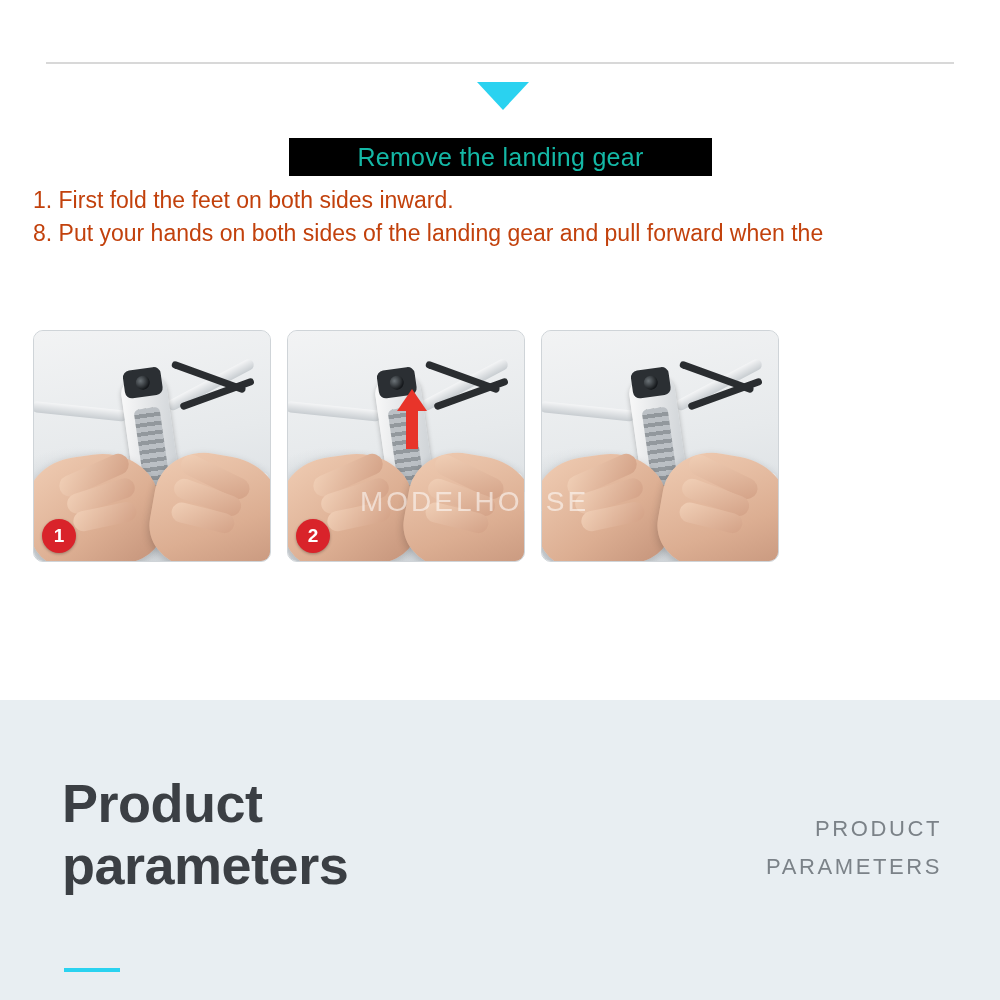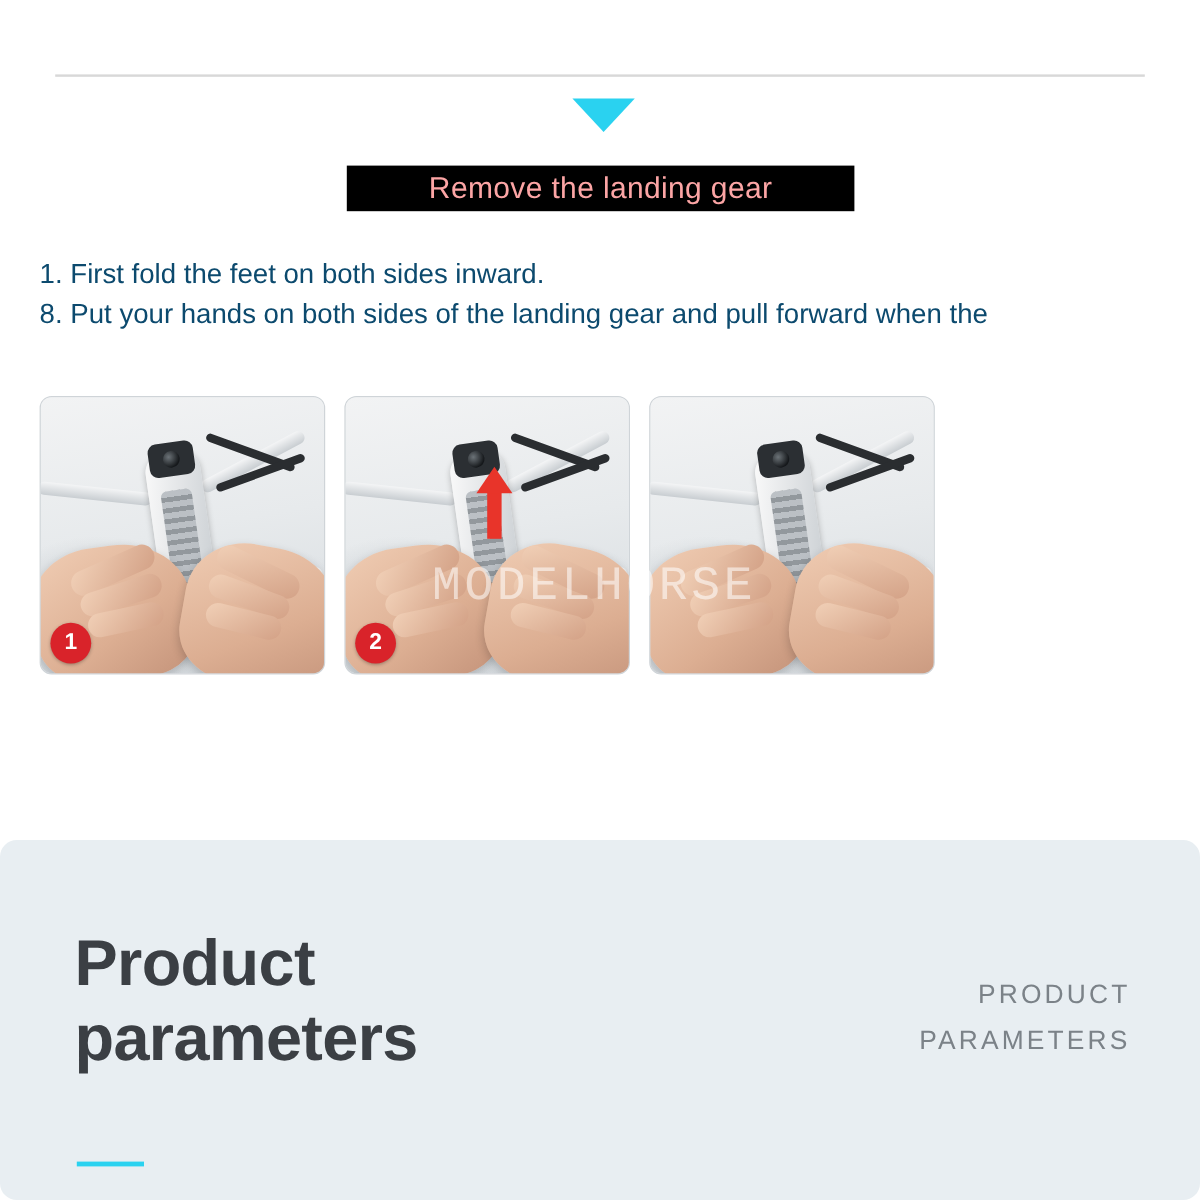--- a/index.html
+++ b/index.html
@@ -57,32 +57,32 @@
     left: 289px;
     top: 138px;
     width: 423px;
     height: 38px;
     background: #000000;
     display: flex;
     align-items: center;
     justify-content: center;
   }
   .title-bar .title-text {
-    color: #fca5a5;
+    color: #14b8a6;
     font-size: 25px;
     letter-spacing: 0.3px;
     white-space: nowrap;
   }
 
   .steps {
     position: absolute;
     left: 33px;
-    top: 212px;
+    top: 184px;
     width: 940px;
-    color: #0c4a6e;
+    color: #c2410c;
     font-size: 23px;
     line-height: 33px;
   }
   .steps .step-line {
     display: block;
   }
 
   
   .photo-row {
     position: absolute;
@@ -267,39 +267,38 @@
     font-weight: bold;
     display: flex;
     align-items: center;
     justify-content: center;
     box-shadow: 0 1px 3px rgba(0,0,0,0.3);
   }
 
   .watermark {
     position: absolute;
     left: 360px;
-    top: 467px;
-    font-size: 40px;
+    top: 486px;
+    font-size: 28px;
     letter-spacing: 3px;
     color: rgba(255,255,255,0.55);
-    font-family: Liberation Mono, monospace;
+    font-family: Liberation Sans, sans-serif;
     pointer-events: none;
     white-space: nowrap;
   }
 
   
   .params {
     position: absolute;
     left: 0;
     top: 700px;
     width: 1000px;
     height: 300px;
     background: #e8eef2;
     box-sizing: border-box;
-    border-radius: 14px;
   }
 
   .params .heading {
     position: absolute;
     left: 62px;
     top: 72px;
     color: #3b3f44;
     font-size: 54px;
     font-weight: bold;
     line-height: 62px;

